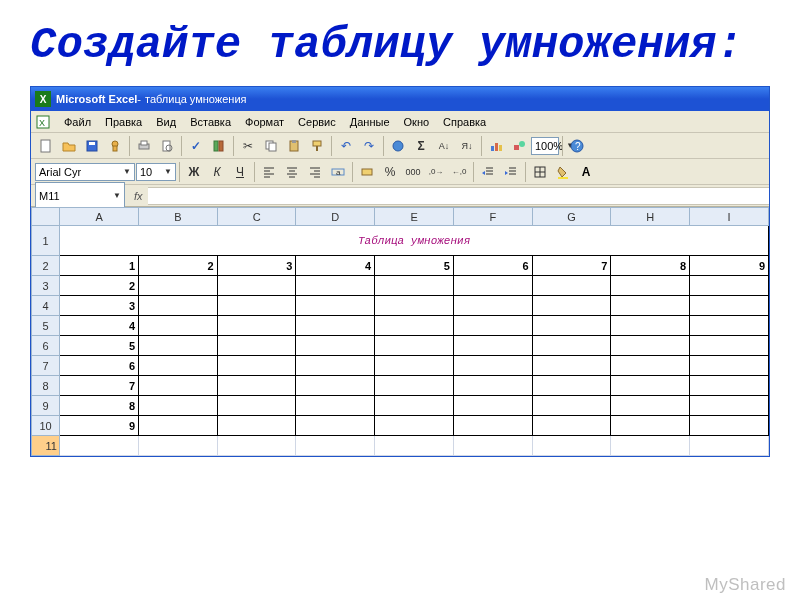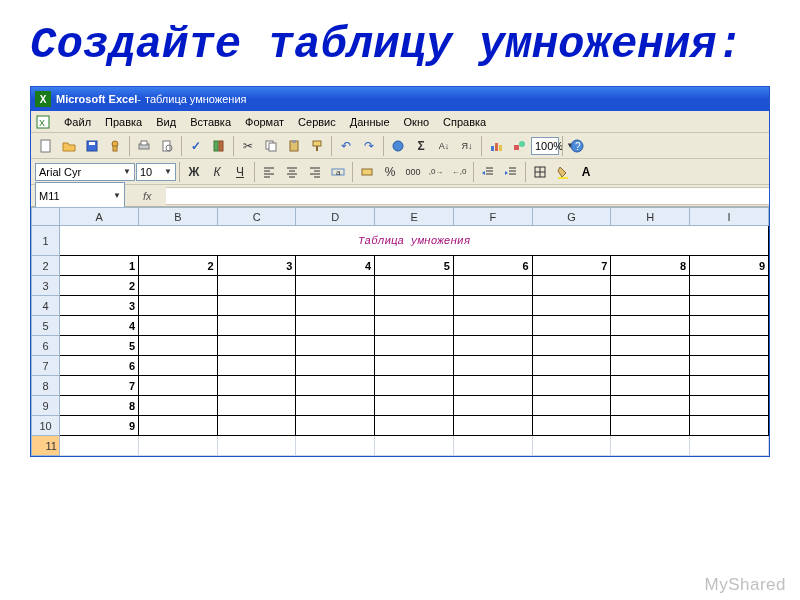--- a/index.html
+++ b/index.html
@@ -92,21 +92,21 @@
     background:#ece9d8;
     border-bottom:1px solid #b7b39f;
   }
   .name-box {
     width:90px; height:28px;
     background:#fff; border:1px solid #7f9db9;
     margin:0 4px;
     display:flex; align-items:center; justify-content:space-between;
     padding:0 3px; font-size:11px;
   }
-  .fx-label { font-style: italic; font-size:11px; margin:0 14px; color:#555;}
+  .fx-label { font-style: italic; font-size:11px; margin:0 5px; color:#555;}
   .formula-input {
     flex:1; height:18px; background:#fff;
     border:1px solid #c9c5b5; border-left:none; border-right:none;
   }
 
   
   .sheet {
     background:#fff;
     position: relative;
   }

